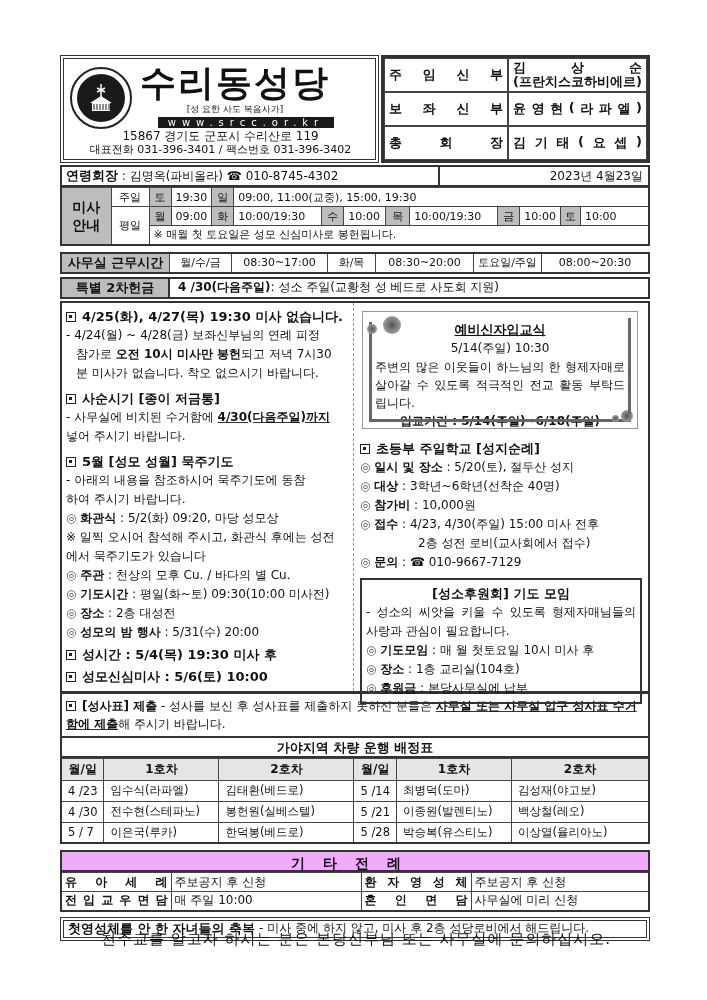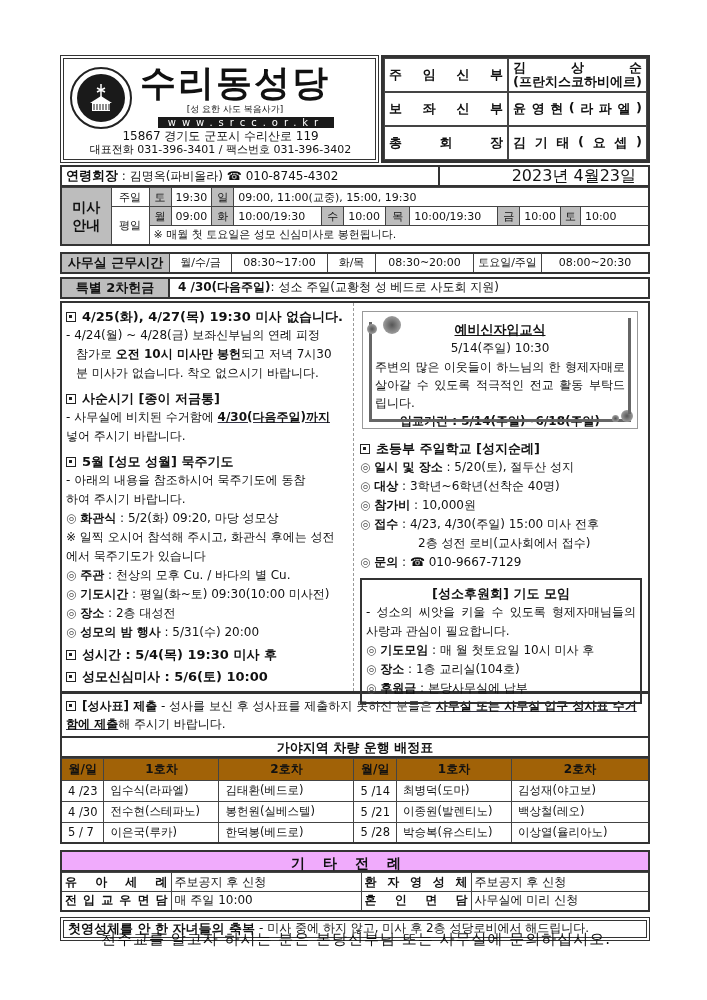--- a/index.html
+++ b/index.html
@@ -23,21 +23,21 @@
   .clergy .cell { border: 1px solid #444; display: flex; align-items: center; font-size: 13px; padding: 0 4px; font-weight: bold; }
   .clergy .role { justify-content: space-between; letter-spacing: 0; }
   .clergy .name { justify-content: space-between; }
   .clergy .name.pastor { flex-direction: column; align-items: stretch; justify-content: center; line-height: 14px; }
   .spread { display: flex; justify-content: space-between; width: 100%; }
 
   
   .info-bar { display: flex; margin-top: 2px; height: 22px; border: 2px solid #333; }
   .info-left { width: 378px; border-right: 2px solid #333; display: flex; align-items: center; padding-left: 4px; font-size: 12px; }
   .info-left b { font-size: 13px; }
-  .info-right { flex: 1; text-align: right; padding-right: 12px; display: flex; align-items: center; justify-content: flex-end; font-size: 16px; }
+  .info-right { flex: 1; text-align: right; padding-right: 5px; display: flex; align-items: center; justify-content: flex-end; font-size: 12px; }
 
   
   table { border-collapse: collapse; }
   .mass { width: 590px; border: 2px solid #333; border-top: none; }
   .mass td { border: 1px solid #444; font-size: 11px; height: 19px; padding: 0 4px; white-space: nowrap; }
   .mass .g { background: #bdbdbd; text-align: center; }
   .mass .hdr { font-weight: bold; font-size: 14px; line-height: 18px; }
 
   .office { display: flex; margin-top: 6px; height: 22px; border: 2px solid #333; }
   .office div { border-right: 1px solid #444; display: flex; align-items: center; justify-content: center; font-size: 11px; }
@@ -67,21 +67,21 @@
   .fb-title { font-weight: bold; text-decoration: underline; font-size: 13px; }
   .fb-body { text-align: justify; font-size: 12px; line-height: 18px; }
 
   .prayer-box { border: 2px solid #333; padding: 4px 4px; margin-top: 6px; }
   .prayer-box .pt { text-align: center; font-weight: bold; font-size: 13px; }
 
   .notice { border: 2px solid #333; border-top: 1px solid #333; padding: 3px 4px; font-size: 12px; line-height: 18px; margin-top: 0; }
   .car-title { border: 2px solid #333; border-top: none; text-align: center; font-weight: bold; font-size: 13px; height: 20px; line-height: 20px; }
   .car { width: 590px; border: 2px solid #333; border-top: none; }
   .car td { border: 1px solid #444; font-size: 11.5px; height: 21px; padding: 0 6px; white-space: nowrap; }
-  .car th { border: 1px solid #444; background: #a16207; font-size: 12px; height: 22px; font-weight: bold; }
+  .car th { border: 1px solid #444; background: #e5e5e5; font-size: 12px; height: 22px; font-weight: bold; }
 
   .rites-title { margin-top: 6px; border: 2px solid #333; background: #f0abfc; text-align: center; font-weight: bold; font-size: 14px; height: 22px; line-height: 22px; letter-spacing: 18px; }
   .rites { width: 590px; border: 2px solid #333; border-top: none; }
   .rites td { border: 1px solid #444; font-size: 12px; height: 19px; padding: 0 3px; white-space: nowrap; }
   .rites .k { font-weight: bold; width: 110px; }
 
   .blessing { margin-top: 5px; border: 3px double #333; border-width: 4px; padding: 2px 4px; font-size: 12px; height: 24px; display: flex; align-items: center; }
   .blessing b { font-size: 13px; margin-right: 4px; }
   .footer { position: absolute; left: 56px; top: 930px; width: 600px; text-align: center; font-size: 15px; letter-spacing: 1px; }
 </style>

